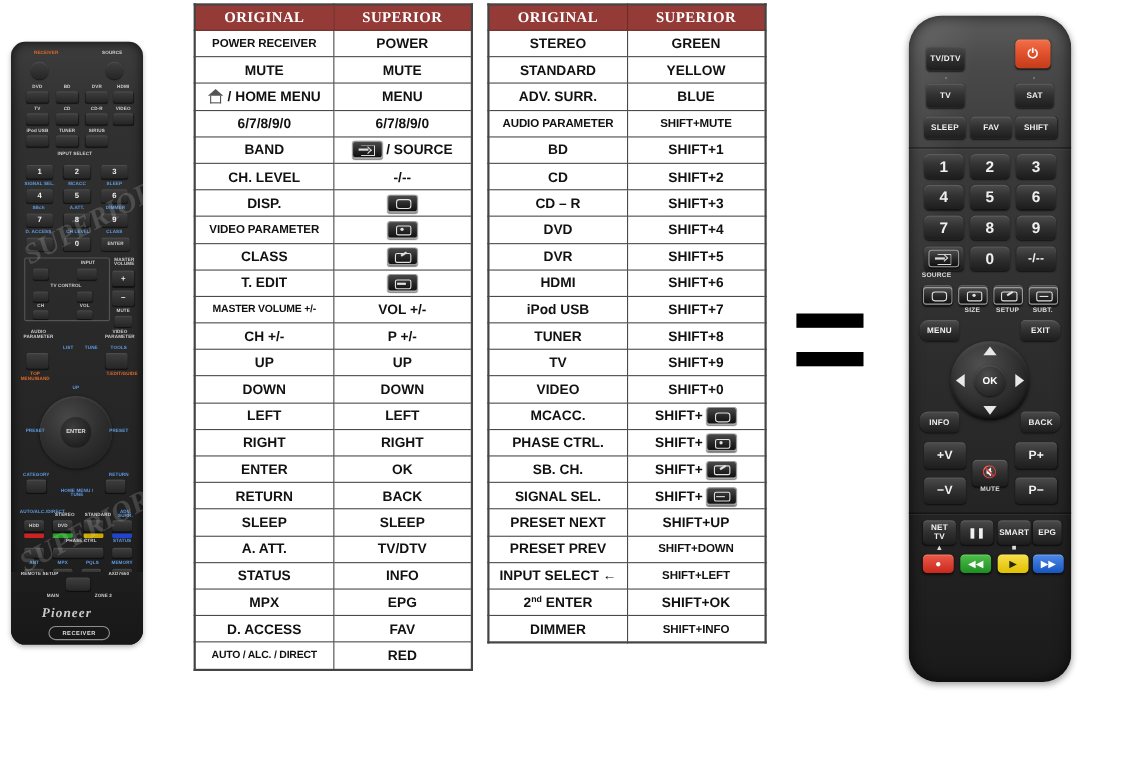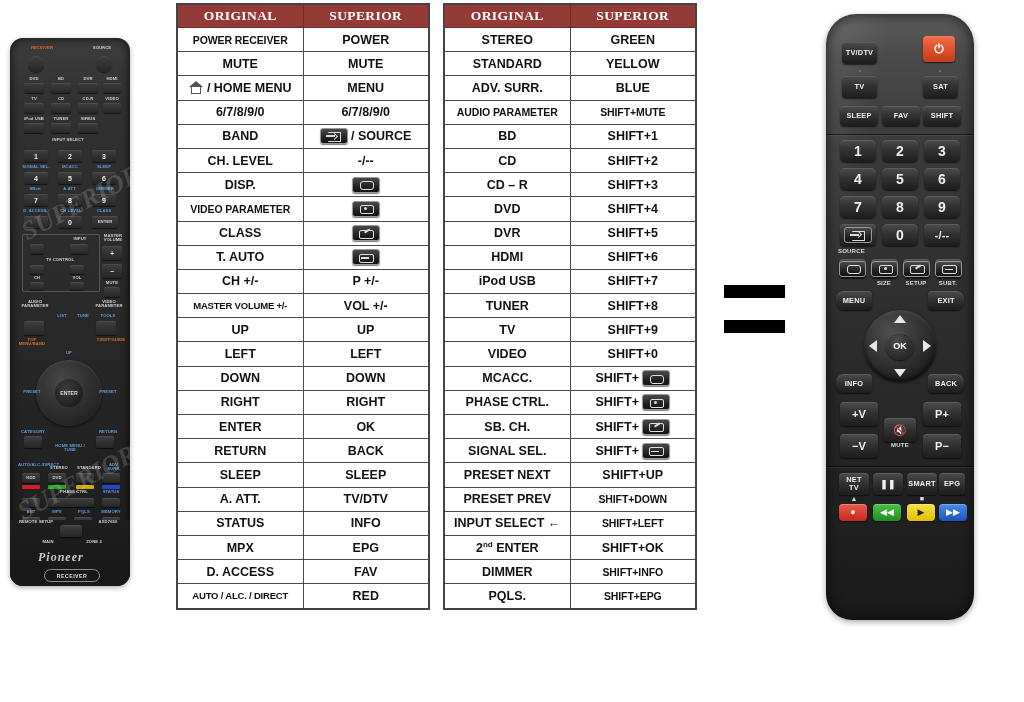--- a/index.html
+++ b/index.html
@@ -454,49 +454,49 @@
           <td class="col-b">
             <span class="cellwrap">
               <span class="btnchip chip-class">
                 <i class="sc"></i>
                 <i class="sl"></i>
               </span>
             </span>
           </td>
         </tr>
         <tr>
-          <td class="col-a">T. AUTO</td>
+          <td class="col-a">T. EDIT</td>
           <td class="col-b">
             <span class="cellwrap">
               <span class="btnchip chip-sub">
                 <i class="sc"></i>
                 <i class="bar"></i>
               </span>
             </span>
           </td>
         </tr>
         <tr>
+          <td class="col-a xsm">MASTER VOLUME +/-</td>
+          <td class="col-b">VOL +/-</td>
+        </tr>
+        <tr>
           <td class="col-a">CH +/-</td>
           <td class="col-b">P +/-</td>
         </tr>
         <tr>
-          <td class="col-a xsm">MASTER VOLUME +/-</td>
-          <td class="col-b">VOL +/-</td>
-        </tr>
-        <tr>
           <td class="col-a">UP</td>
           <td class="col-b">UP</td>
         </tr>
         <tr>
+          <td class="col-a">DOWN</td>
+          <td class="col-b">DOWN</td>
+        </tr>
+        <tr>
           <td class="col-a">LEFT</td>
           <td class="col-b">LEFT</td>
-        </tr>
-        <tr>
-          <td class="col-a">DOWN</td>
-          <td class="col-b">DOWN</td>
         </tr>
         <tr>
           <td class="col-a">RIGHT</td>
           <td class="col-b">RIGHT</td>
         </tr>
         <tr>
           <td class="col-a">ENTER</td>
           <td class="col-b">OK</td>
         </tr>
         <tr>
@@ -653,24 +653,20 @@
           <td class="col-a">INPUT SELECT ←</td>
           <td class="col-b sm">SHIFT+LEFT</td>
         </tr>
         <tr>
           <td class="col-a">2<sup style="font-size:8px;">nd</sup> ENTER</td>
           <td class="col-b">SHIFT+OK</td>
         </tr>
         <tr>
           <td class="col-a">DIMMER</td>
           <td class="col-b sm">SHIFT+INFO</td>
-        </tr>
-        <tr>
-          <td class="col-a">PQLS.</td>
-          <td class="col-b sm">SHIFT+EPG</td>
         </tr>
       </tbody>
   </table>
 
   <div class="redact" id="redact-bar-1"></div>
   <div class="redact" id="redact-bar-2"></div>
 
   <div id="remote-superior">
     <div class="rkey" style="left:16px;top:28px;width:35px;height:22px;">TV/DTV</div>
     <div class="rkey pwr" style="left:97px;top:22px;width:32px;height:26px;">⏻</div>

